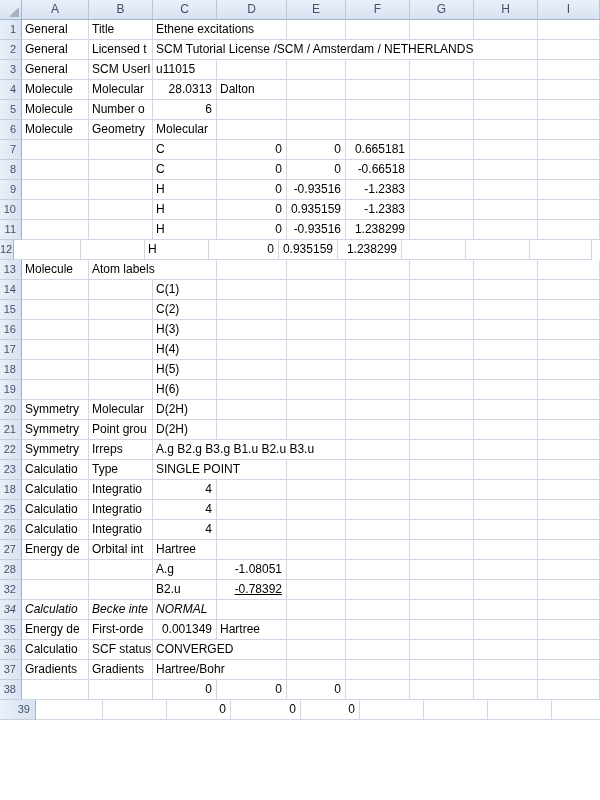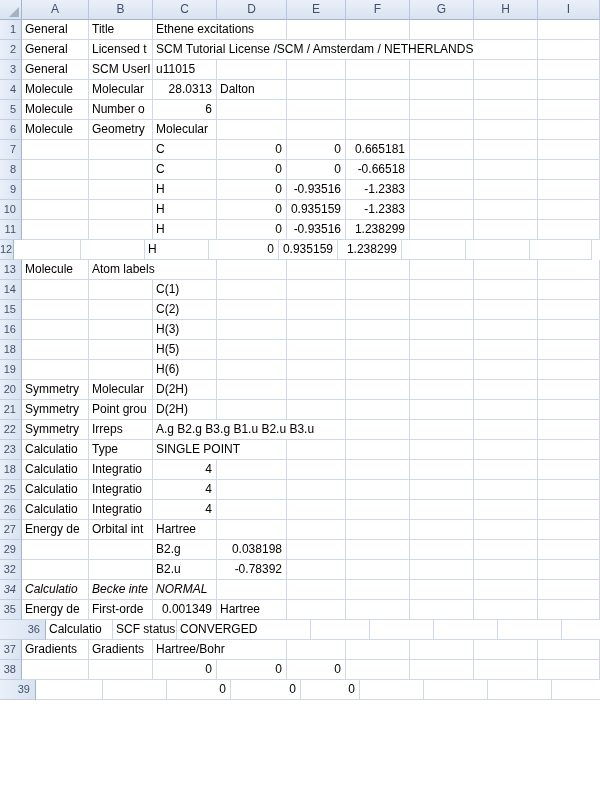--- a/index.html
+++ b/index.html
@@ -359,20 +359,34 @@
         <span class="txt">H(3)</span>
       </div>
       <div class="cell" style="width: 70px;"></div>
       <div class="cell" style="width: 59px;"></div>
       <div class="cell" style="width: 64px;"></div>
       <div class="cell" style="width: 64px;"></div>
       <div class="cell" style="width: 64px;"></div>
       <div class="cell" style="width: 62px;"></div>
     </div>
     <div class="row" style="height: 20px;">
+      <div class="rhdr" style="width: 22px;">17</div>
+      <div class="cell" style="width: 67px;"></div>
+      <div class="cell" style="width: 64px;"></div>
+      <div class="cell spill" style="width: 64px;">
+        <span class="txt">H(4)</span>
+      </div>
+      <div class="cell" style="width: 70px;"></div>
+      <div class="cell" style="width: 59px;"></div>
+      <div class="cell" style="width: 64px;"></div>
+      <div class="cell" style="width: 64px;"></div>
+      <div class="cell" style="width: 64px;"></div>
+      <div class="cell" style="width: 62px;"></div>
+    </div>
+    <div class="row" style="height: 20px;">
       <div class="rhdr" style="width: 22px;">18</div>
       <div class="cell" style="width: 67px;"></div>
       <div class="cell" style="width: 64px;"></div>
       <div class="cell spill" style="width: 64px;">
         <span class="txt">H(5)</span>
       </div>
       <div class="cell" style="width: 70px;"></div>
       <div class="cell" style="width: 59px;"></div>
       <div class="cell" style="width: 64px;"></div>
       <div class="cell" style="width: 64px;"></div>
@@ -531,43 +545,43 @@
         <span class="txt">Hartree</span>
       </div>
       <div class="cell" style="width: 70px;"></div>
       <div class="cell" style="width: 59px;"></div>
       <div class="cell" style="width: 64px;"></div>
       <div class="cell" style="width: 64px;"></div>
       <div class="cell" style="width: 64px;"></div>
       <div class="cell" style="width: 62px;"></div>
     </div>
     <div class="row" style="height: 20px;">
-      <div class="rhdr" style="width: 22px;">29</div>
-      <div class="cell" style="width: 67px;"></div>
-      <div class="cell" style="width: 64px;"></div>
-      <div class="cell" style="width: 64px;">
-        <span class="txt">B2.g</span>
-      </div>
-      <div class="cell num" style="width: 70px;">
-        <span class="txt">0.038198</span>
+      <div class="rhdr" style="width: 22px;">28</div>
+      <div class="cell" style="width: 67px;"></div>
+      <div class="cell" style="width: 64px;"></div>
+      <div class="cell" style="width: 64px;">
+        <span class="txt">A.g</span>
+      </div>
+      <div class="cell num" style="width: 70px;">
+        <span class="txt">-1.08051</span>
       </div>
       <div class="cell" style="width: 59px;"></div>
       <div class="cell" style="width: 64px;"></div>
       <div class="cell" style="width: 64px;"></div>
       <div class="cell" style="width: 64px;"></div>
       <div class="cell" style="width: 62px;"></div>
     </div>
     <div class="row" style="height: 20px;">
       <div class="rhdr" style="width: 22px;">32</div>
       <div class="cell" style="width: 67px;"></div>
       <div class="cell" style="width: 64px;"></div>
       <div class="cell" style="width: 64px;">
         <span class="txt">B2.u</span>
       </div>
-      <div class="cell num" style="width: 70px;">
+      <div class="cell num" style="width: 70px; text-decoration: underline;">
         <span class="txt">-0.78392</span>
       </div>
       <div class="cell" style="width: 59px;"></div>
       <div class="cell" style="width: 64px;"></div>
       <div class="cell" style="width: 64px;"></div>
       <div class="cell" style="width: 64px;"></div>
       <div class="cell" style="width: 62px;"></div>
     </div>
     <div class="row" style="height: 20px; font-style: italic;">
       <div class="rhdr" style="width: 22px;">34</div>
@@ -601,21 +615,21 @@
       <div class="cell spill" style="width: 70px;">
         <span class="txt">Hartree</span>
       </div>
       <div class="cell" style="width: 59px;"></div>
       <div class="cell" style="width: 64px;"></div>
       <div class="cell" style="width: 64px;"></div>
       <div class="cell" style="width: 64px;"></div>
       <div class="cell" style="width: 62px;"></div>
     </div>
     <div class="row" style="height: 20px;">
-      <div class="rhdr" style="width: 46px;">36</div>
+      <div class="rhdr" style="width: 22px;">36</div>
       <div class="cell" style="width: 67px;">
         <span class="txt">Calculatio</span>
       </div>
       <div class="cell" style="width: 64px;">
         <span class="txt">SCF status</span>
       </div>
       <div class="cell spill" style="width: 64px;">
         <span class="txt">CONVERGED</span>
       </div>
       <div class="cell" style="width: 70px;"></div>

